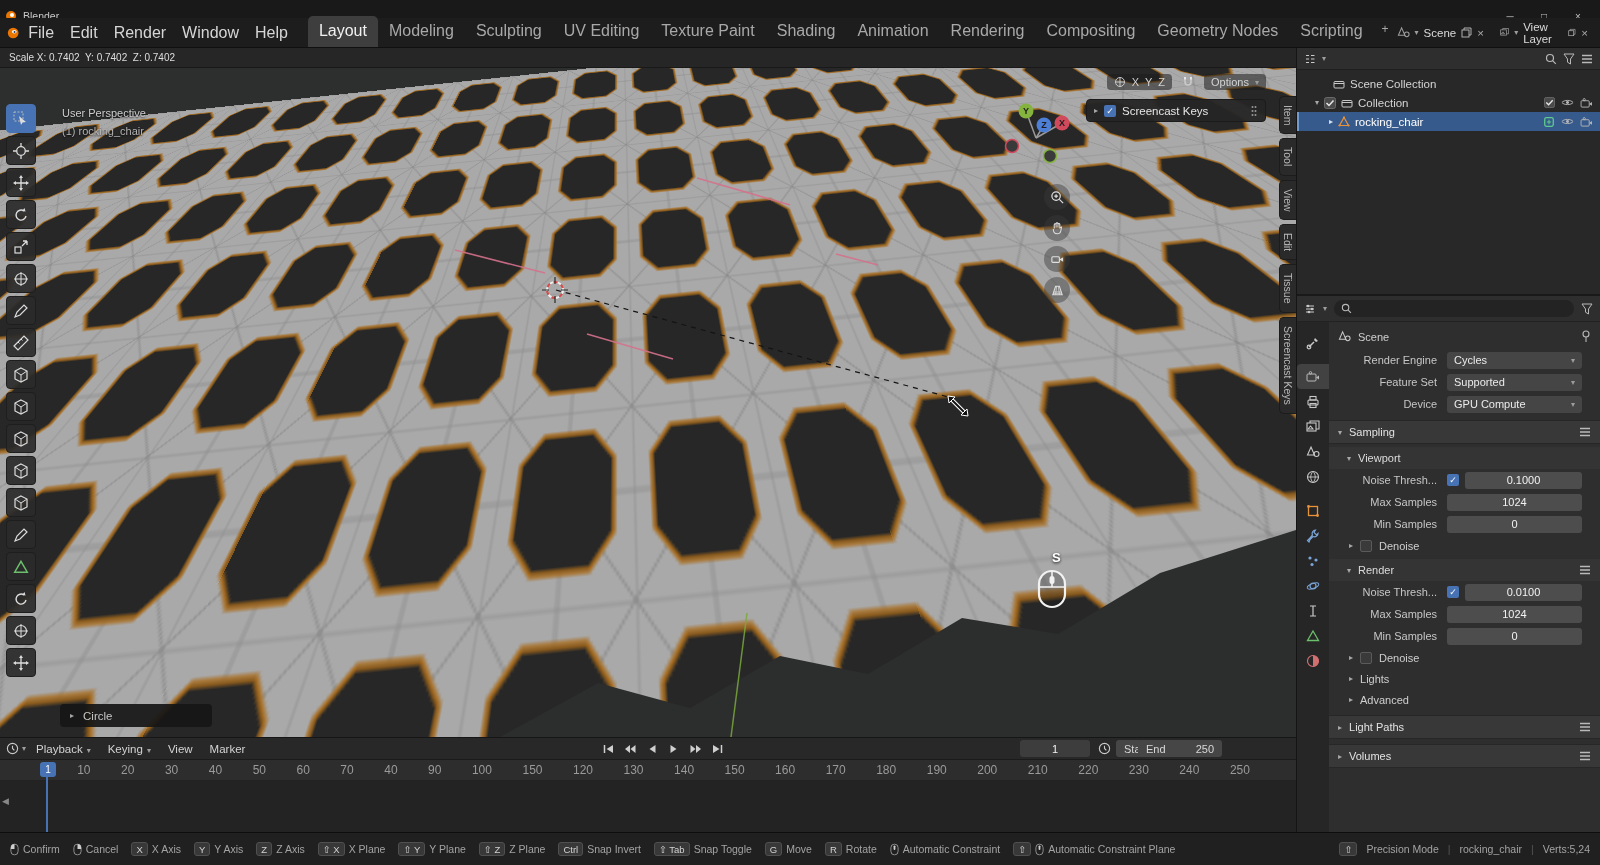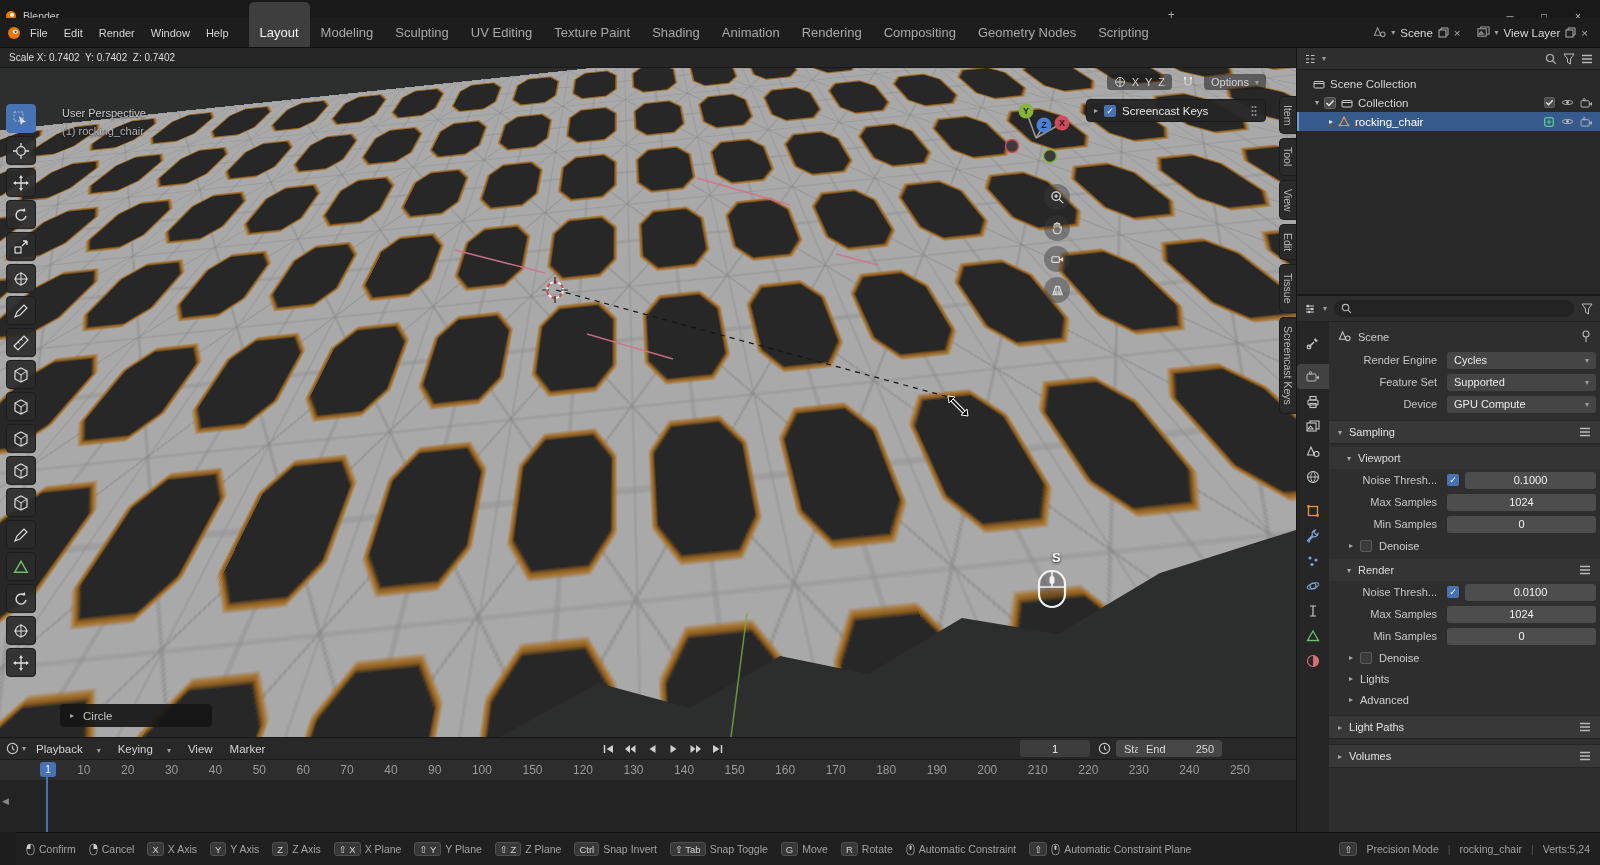--- a/index.html
+++ b/index.html
@@ -5,23 +5,23 @@
   *{margin:0;padding:0;box-sizing:border-box}
   html,body{width:1600px;height:865px;overflow:hidden}
   body{position:relative;background:#1d1d1d;font-family:"Liberation Sans",sans-serif;color:#ccc;font-size:12px}
   svg{display:block}
   
   .titlebar{position:absolute;top:0;left:0;right:0;height:18px;background:#191919;display:flex;align-items:center;gap:6px;padding:16px 5px;font-size:10.5px;color:#c9c9c9}
   .win-btns{margin-left:auto;display:flex}
   .win-btn{width:34px;height:18px;display:flex;align-items:center;justify-content:center;color:#c2c2c2;font-size:10px}
   
   .topbar{position:absolute;top:18px;left:0;right:0;height:30px;background:#1d1d1d;border-bottom:1px solid #101010;display:flex;align-items:center;padding:0 6px}
-  .menu-item{padding:3px 8px;border-radius:3px;color:#d6d6d6;font-size:11px}
+  .menu-item{padding:3px 8px;border-radius:3px;color:#d6d6d6;font-size:16px}
   .ws-tabs{display:flex;margin-left:12px;align-self:flex-end}
-  .ws-tab{padding:23px 11px 7px;color:#a8a8a8;font-size:13px;border-radius:5px 5px 0 0;white-space:nowrap}
+  .ws-tab{padding:6px 11px 7px;color:#a8a8a8;font-size:16px;border-radius:5px 5px 0 0;white-space:nowrap}
   .ws-tab.active{background:#3e3e3e;color:#f1f1f1}
   .ws-add{padding:6px 8px 7px;color:#a8a8a8}
   .tb-right{margin-left:auto;display:flex;align-items:center;gap:16px;font-size:11.5px;color:#dadada;padding-right:6px}
   .tb-widget{display:flex;align-items:center;gap:5px}
   .dim{opacity:.75}
   .caret{font-size:8px;color:#9d9d9d}
   
   .vp-header{position:absolute;top:48px;left:0;width:1296px;height:20px;background:#262626;border-bottom:1px solid #191919;display:flex;align-items:center;padding-left:9px;font-size:10px;color:#dedede;white-space:pre}
   
   .viewport{position:absolute;top:68px;left:0;width:1296px;height:669px;background:#2d2e2e;overflow:hidden}
@@ -43,21 +43,21 @@
   .side-tabs{position:absolute;right:0;top:28px;display:flex;flex-direction:column;gap:4px;align-items:flex-end}
   .side-tab{writing-mode:vertical-rl;background:#2a2a2a;border:1px solid #1c1c1c;border-right:none;border-radius:5px 0 0 5px;color:#b8b8b8;font-size:10.5px;padding:8px 2px;white-space:nowrap}
   .op-chip{position:absolute;left:60px;top:636px;width:152px;height:23px;background:rgba(22,22,22,.92);border-radius:4px;display:flex;align-items:center;gap:9px;padding:0 10px;color:#c6c6c6;font-size:11.5px}
   .cursor3d{position:absolute;left:542px;top:209px}
   .scale-cursor{position:absolute;left:946px;top:326px}
   .sc-mouse{position:absolute;left:1036px;top:500px}
   .sc-key{position:absolute;left:1052px;top:482px;color:#fff;font-size:13px;font-weight:bold;text-shadow:0 1px 3px rgba(0,0,0,.9)}
   
   .timeline{position:absolute;top:737px;left:0;width:1296px;height:95px;background:#232323;border-top:1px solid #161616}
   .tl-header{position:relative;height:22px;background:#282828;border-bottom:1px solid #1b1b1b;display:flex;align-items:center;gap:3px;padding:0 6px;font-size:11.5px;color:#d3d3d3}
-  .tl-menu{padding:2px 7px;display:flex;align-items:flex-end;gap:14px}
+  .tl-menu{padding:2px 7px;display:flex;align-items:flex-end;gap:4px}
   .transport{position:absolute;left:598px;top:3px;display:flex;gap:3px}
   .tbtn{width:19px;height:16px;display:flex;align-items:center;justify-content:center;border-radius:3px}
   .frame-field{position:absolute;left:1020px;top:2px;width:70px;height:17px;background:#3d3d3d;border-radius:3px;display:flex;align-items:center;justify-content:center;color:#f2f2f2;font-size:11px}
   .range-pill{height:17px;background:#464646;border-radius:3px;display:flex;align-items:center;gap:8px;padding:0 8px;font-size:11px;color:#d8d8d8}
   .tl-ruler{position:relative;height:21px;background:#2d2d2d;border-bottom:1px solid #222}
   .ticks{position:absolute;left:40px;right:46px;top:3px;display:flex;justify-content:space-between;font-size:12px;color:#9a9a9a}
   .playhead-chip{position:absolute;left:40px;top:2px;width:16px;height:15px;background:#4772b3;border-radius:3px;color:#fff;font-size:10px;display:flex;align-items:center;justify-content:center}
   .playhead-line{position:absolute;left:46px;top:22px;width:2px;height:73px;background:#4772b3}
   .tl-tracks{height:51px;background:#232323}
   .tl-collapse{position:absolute;left:2px;top:58px;color:#888;font-size:9px}
@@ -72,31 +72,31 @@
   .row-right{margin-left:auto;display:flex;align-items:center;gap:6px;padding-right:7px}
   .props{position:absolute;top:248px;left:0;right:0;bottom:0;background:#2e2e2e}
   .props-header{height:26px;background:#2e2e2e;border-bottom:1px solid #222;display:flex;align-items:center;gap:7px;padding:0 7px}
   .search-pill{flex:1;height:17px;background:#232323;border-radius:9px;display:flex;align-items:center;gap:5px;padding:0 7px}
   .prop-tabs{position:absolute;left:0;top:26px;bottom:0;width:32px;background:#262626;display:flex;flex-direction:column;align-items:center;padding-top:8px}
   .ptab{width:32px;height:25px;display:flex;align-items:center;justify-content:center}
   .ptab.active{background:#424242;border-radius:4px 0 0 4px}
   .gap8{margin-top:9px}
   .prop-body{position:absolute;left:32px;top:26px;right:0;bottom:0;font-size:11px;color:#cfcfcf;overflow:hidden;padding-top:2px}
   .crumb{height:25px;display:flex;align-items:center;gap:7px;padding:0 9px}
-  .prow{height:22px;display:flex;align-items:center;padding-right:4px}
+  .prow{height:22px;display:flex;align-items:center;padding-right:18px}
   .plabel{width:118px;text-align:right;padding-right:10px;color:#c6c6c6;white-space:nowrap;flex:none}
   .dropdown{flex:1;height:17px;background:#454545;border-radius:3px;display:flex;align-items:center;justify-content:space-between;padding:0 7px;color:#ebebeb}
   .numfield{flex:1;height:17px;background:#4d4d4d;border-radius:3px;display:flex;align-items:center;justify-content:center;color:#f2f2f2}
   .sect{height:24px;margin-top:5px;background:#383838;border-top:1px solid #272727;border-bottom:1px solid #272727;display:flex;align-items:center;gap:7px;padding:0 9px;color:#e2e2e2}
   .subsect{height:22px;margin-top:3px;background:#343434;display:flex;align-items:center;gap:7px;padding:0 9px 0 18px;color:#dcdcdc}
   .crow{height:21px;display:flex;align-items:center;gap:7px;padding-left:20px;color:#cfcfcf}
   .tri{font-size:8px;color:#a8a8a8;flex:none}
   .mlauto{margin-left:auto}
   
-  .statusbar{position:absolute;top:832px;left:16px;right:0;height:33px;background:#202020;border-top:1px solid #0d0d0d;display:flex;align-items:center;gap:13px;padding:0 10px;font-size:10.5px;color:#a3a3a3;white-space:nowrap;overflow:hidden}
+  .statusbar{position:absolute;top:832px;left:0;right:0;height:33px;background:#202020;border-top:1px solid #0d0d0d;display:flex;align-items:center;gap:13px;padding:0 10px;font-size:10.5px;color:#a3a3a3;white-space:nowrap;overflow:hidden}
   .hint{display:flex;align-items:center;gap:4px;flex:none}
   .kk{background:#383838;border:1px solid #505050;border-radius:3px;padding:0 4px;height:14px;line-height:13px;font-size:9.5px;color:#d2d2d2;font-family:"Liberation Sans",sans-serif}
   .sb-right{margin-left:auto;display:flex;align-items:center;gap:9px;flex:none}
   .sep{color:#555}
 </style>
 </head>
 <body>
 
 <svg width="0" height="0" style="position:absolute" aria-hidden="true">
 <defs>
@@ -711,21 +711,21 @@
           <use href="#i-search"></use>
         </svg>
       <svg width="12" height="12" viewBox="0 0 12 12">
           <use href="#i-funnel"></use>
         </svg>
       <svg width="12" height="10" viewBox="0 0 12 10">
           <use href="#i-menu"></use>
         </svg>
     </div>
     <div class="out-rows">
-      <div class="out-row" style="padding-left:16px">
+      <div class="out-row" style="padding-left:36px">
         <svg width="12" height="10" viewBox="0 0 12 10">
             <use href="#i-coll"></use>
           </svg>
         <span>Scene Collection</span>
       </div>
       <div class="out-row" style="padding-left:18px">
         <span class="tri">▾</span>
         <svg width="12" height="12" viewBox="0 0 12 12">
             <use href="#i-check"></use>
           </svg>

